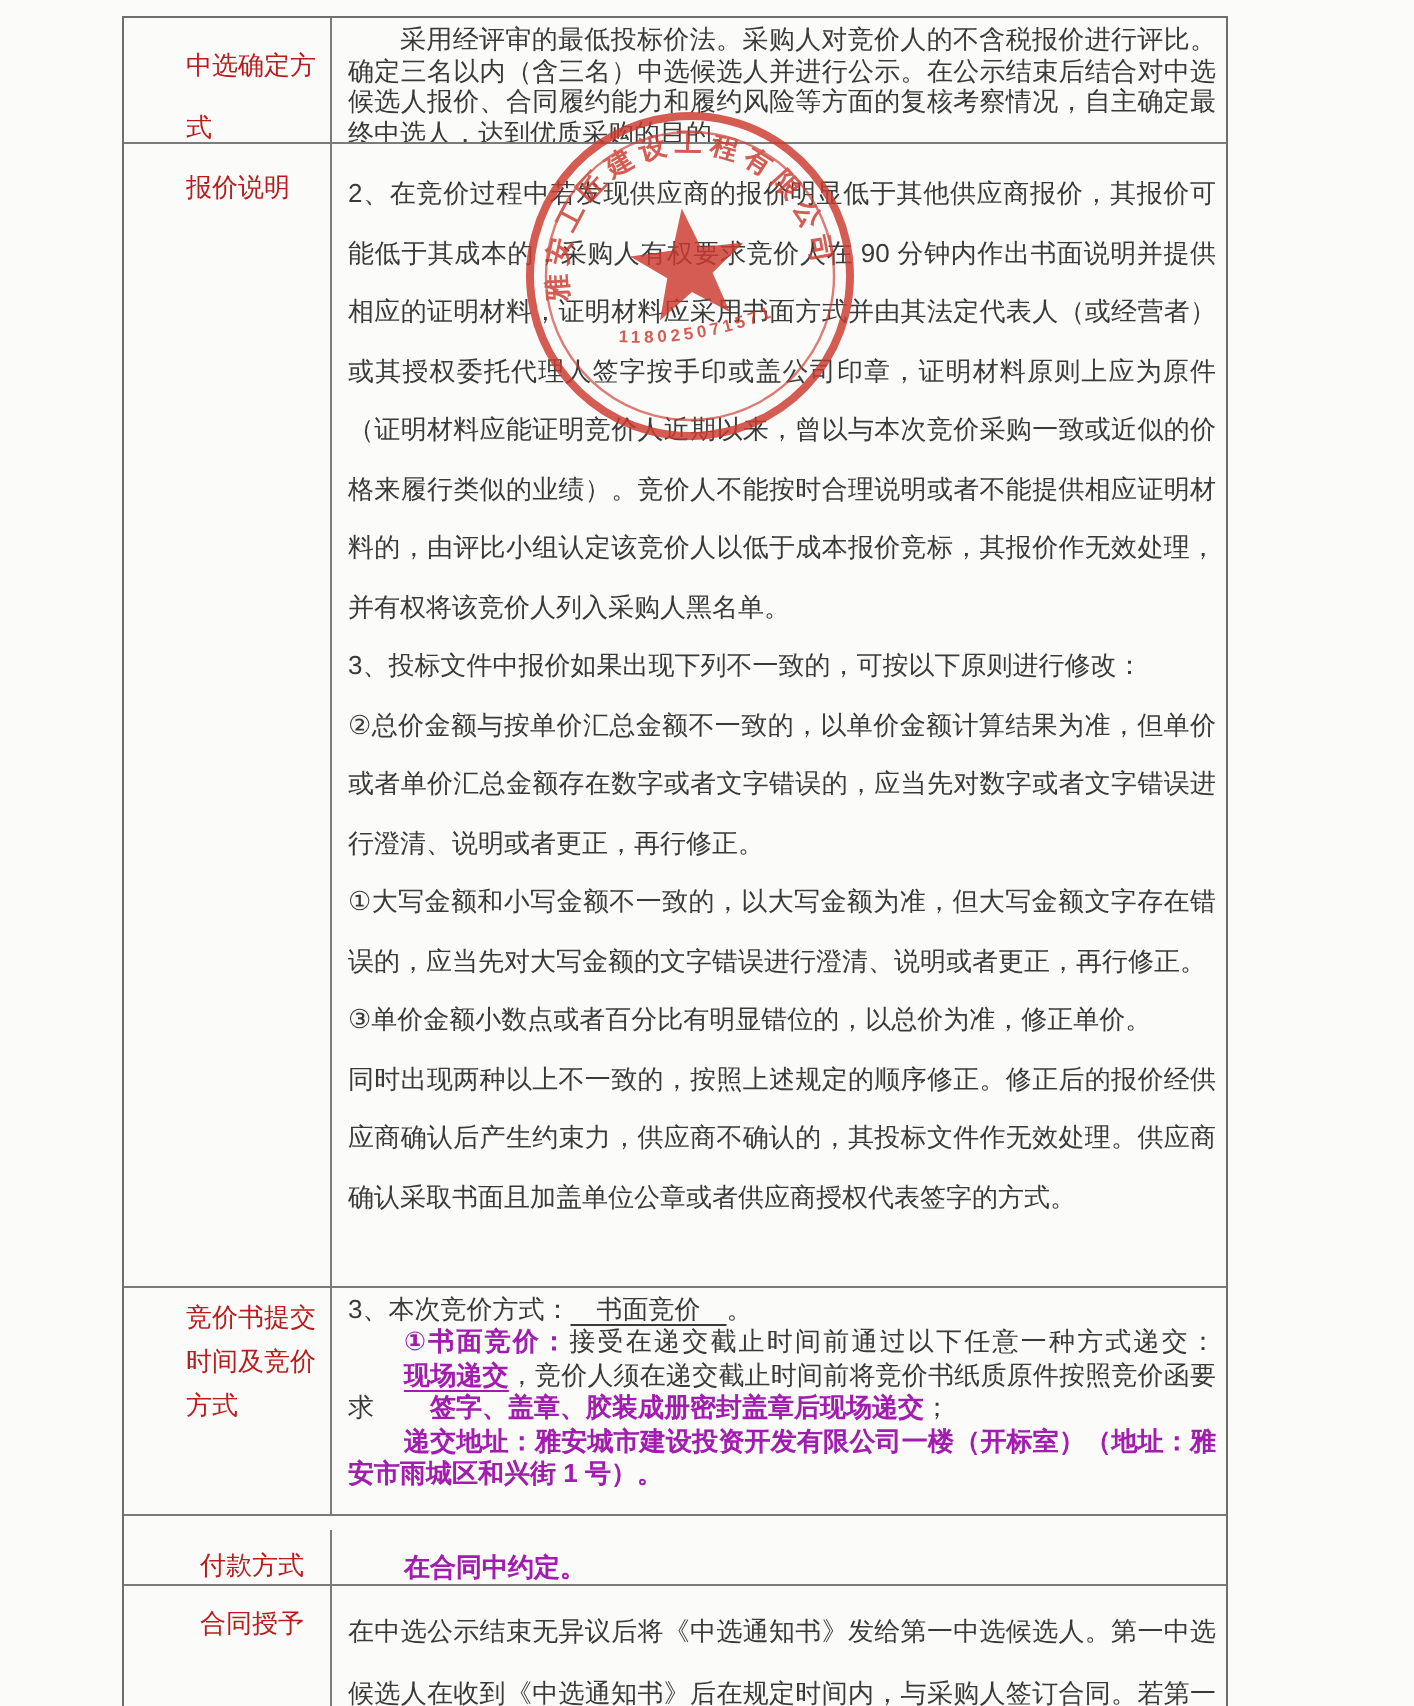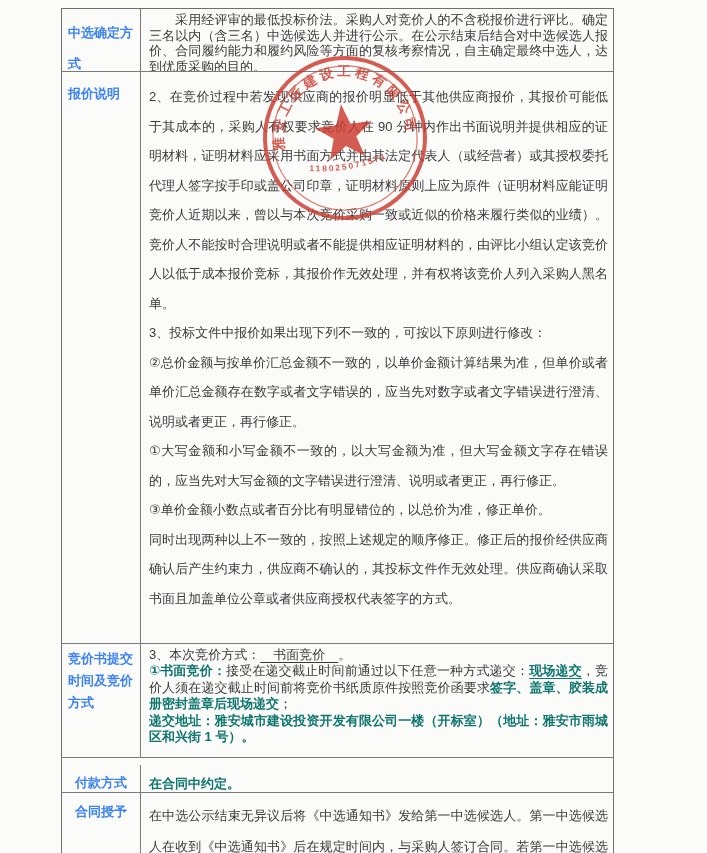--- a/index.html
+++ b/index.html
@@ -16,35 +16,36 @@
     border:1px solid #6f6f6f;
     box-sizing:border-box;
     background:transparent;
   }
   .t-row{display:flex;border-bottom:1px solid #7b7b7b;box-sizing:border-box;overflow:hidden;}
   .t-row:last-child{border-bottom:none;}
   .cell-label{
     width:79px;flex:0 0 79px;
     border-right:1px solid #7b7b7b;
     box-sizing:border-box;
-    font-weight:700;color:#3b82f6;
+    font-weight:400;color:#b91c1c;
     font-size:13px;
     padding:0 6px;
     overflow:hidden;
+    margin-left:25px;
   }
   .cell-content{
     flex:1;box-sizing:border-box;
     font-size:13px;
     padding:0 5px 0 8px;
     text-align:justify;
     overflow:hidden;
   }
   .cell-content p{margin:0;}
   .indent{text-indent:2em;}
-  .b{font-weight:700;color:#0f766e;}
+  .b{font-weight:700;color:#a21caf;margin-left:28px;}
   .u{text-decoration:underline;text-underline-offset:3px;}
 
   
   .r0{height:63px;}
   .r0 .cell-label{padding-top:8px;line-height:31px;}
   .r0 .cell-content{line-height:15.6px;padding-top:3px;}
 
   .r1{height:572px;}
   .r1 .cell-label{padding-top:13px;text-align:left;}
   .r1 .cell-content{line-height:29.5px;padding-top:10px;}

